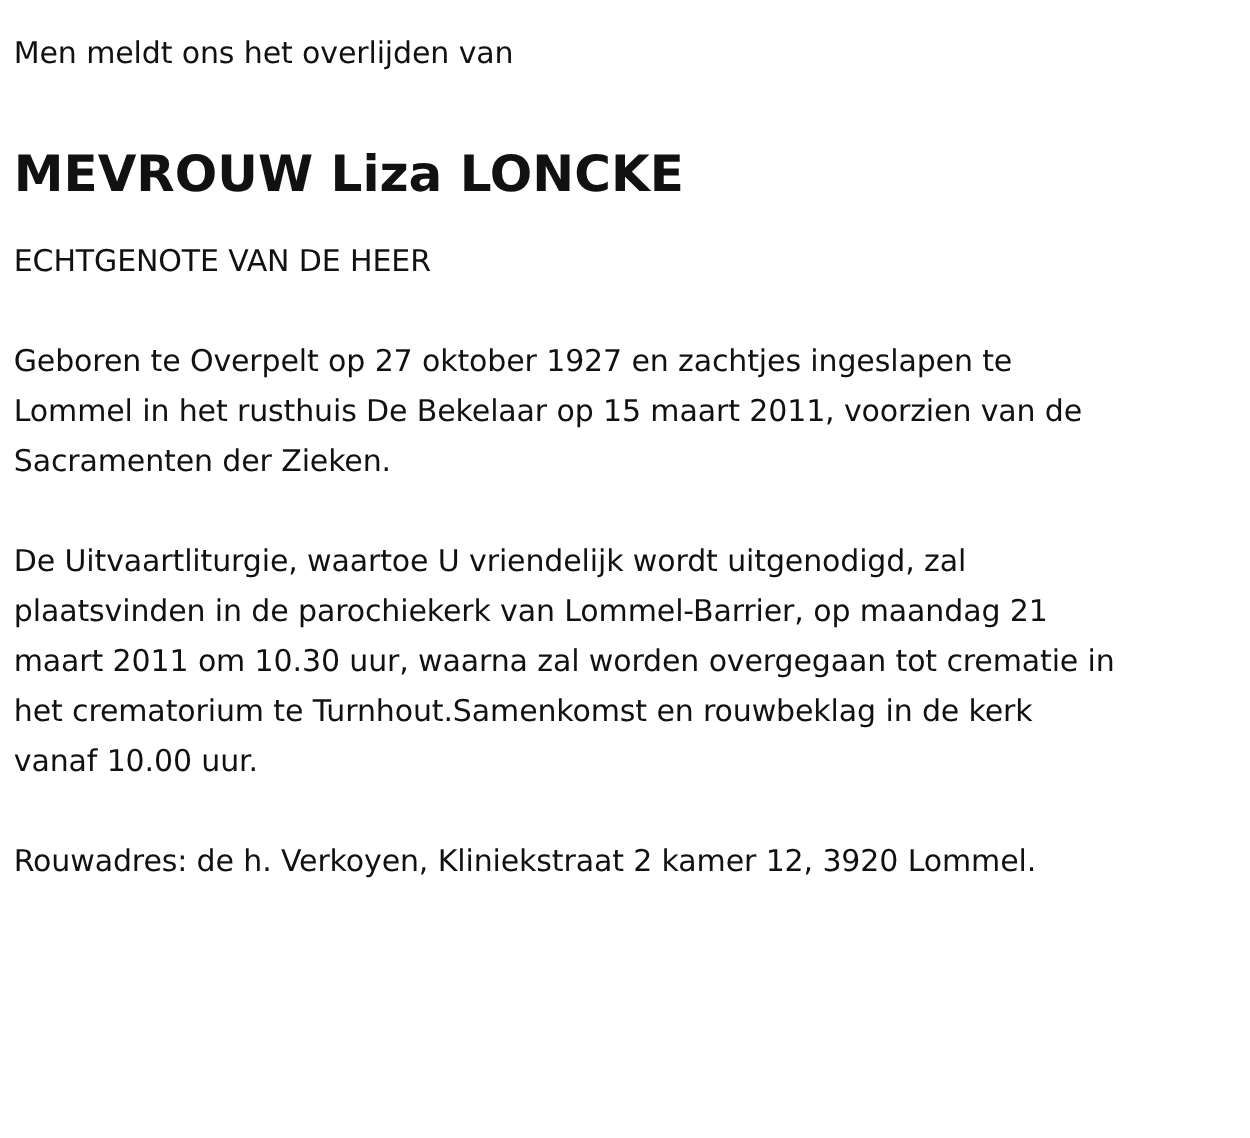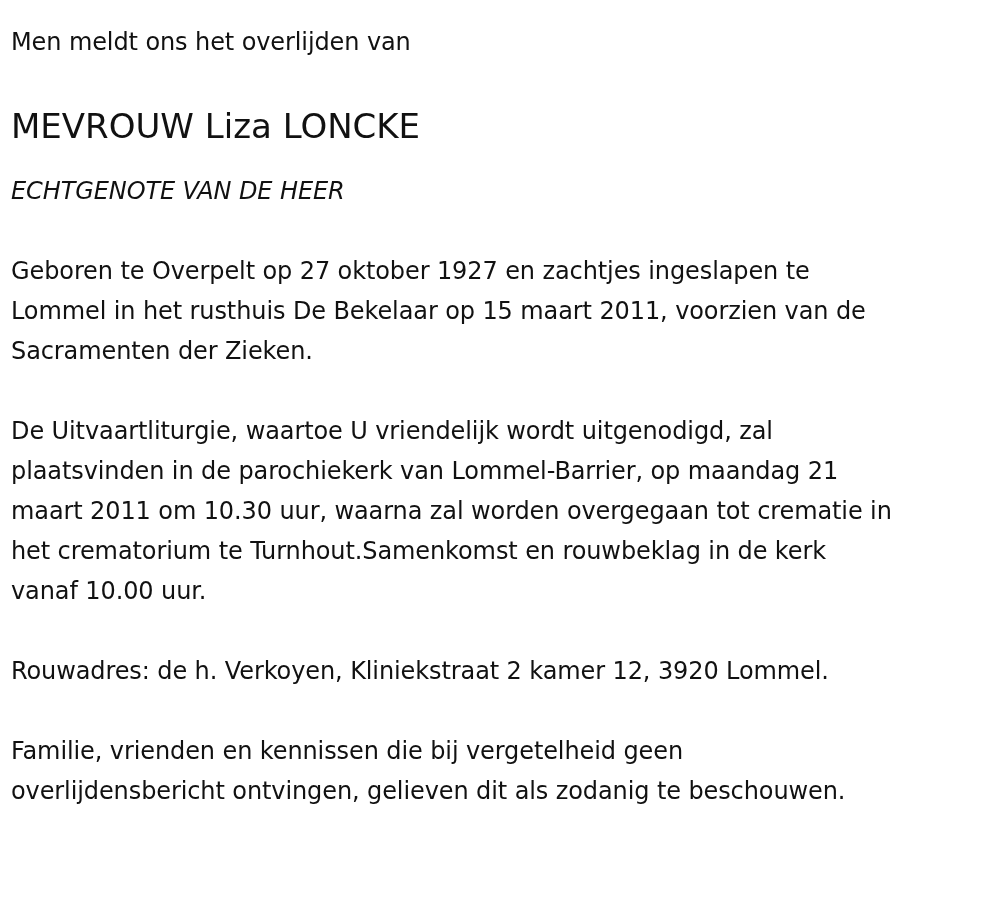--- a/index.html
+++ b/index.html
@@ -17,27 +17,27 @@
       line-height: 40px;
     }
     .page {
       position: relative;
       padding: 22px 11px 0 11px;
       width: 978px;
     }
     .line { display: block; white-space: nowrap; letter-spacing: -0.1px; }
     .intro { margin: 0; }
     .heading {
-      font-size: 34px;
-      font-weight: normal;
+      font-size: 40px;
+      font-weight: bold;
       line-height: 44px;
-      margin-top: 42px;
+      margin-top: 56px;
       letter-spacing: 0px;
     }
-    .sub { margin: 0; font-style: italic; }
+    .sub { margin: 0; }
     .gap { height: 40px; }
     p { margin: 0; }
   </style>
 </head>
 <body>
 
 <div class="page">
   <p class="intro line">Men meldt ons het overlijden van</p>
 
   <h1 class="heading line">MEVROUW Liza LONCKE</h1>
@@ -63,17 +63,13 @@
 
 
   <div class="gap"></div>
 
   <div>
     <span class="line">Rouwadres: de h. Verkoyen, Kliniekstraat 2 kamer 12, 3920 Lommel.</span>
   </div>
 
   <div class="gap"></div>
 
-  <div>
-    <span class="line">Familie, vrienden en kennissen die bij vergetelheid geen</span>
-    <span class="line">overlijdensbericht ontvingen, gelieven dit als zodanig te beschouwen.</span>
-  </div>
 </div>
 
 </body></html>

